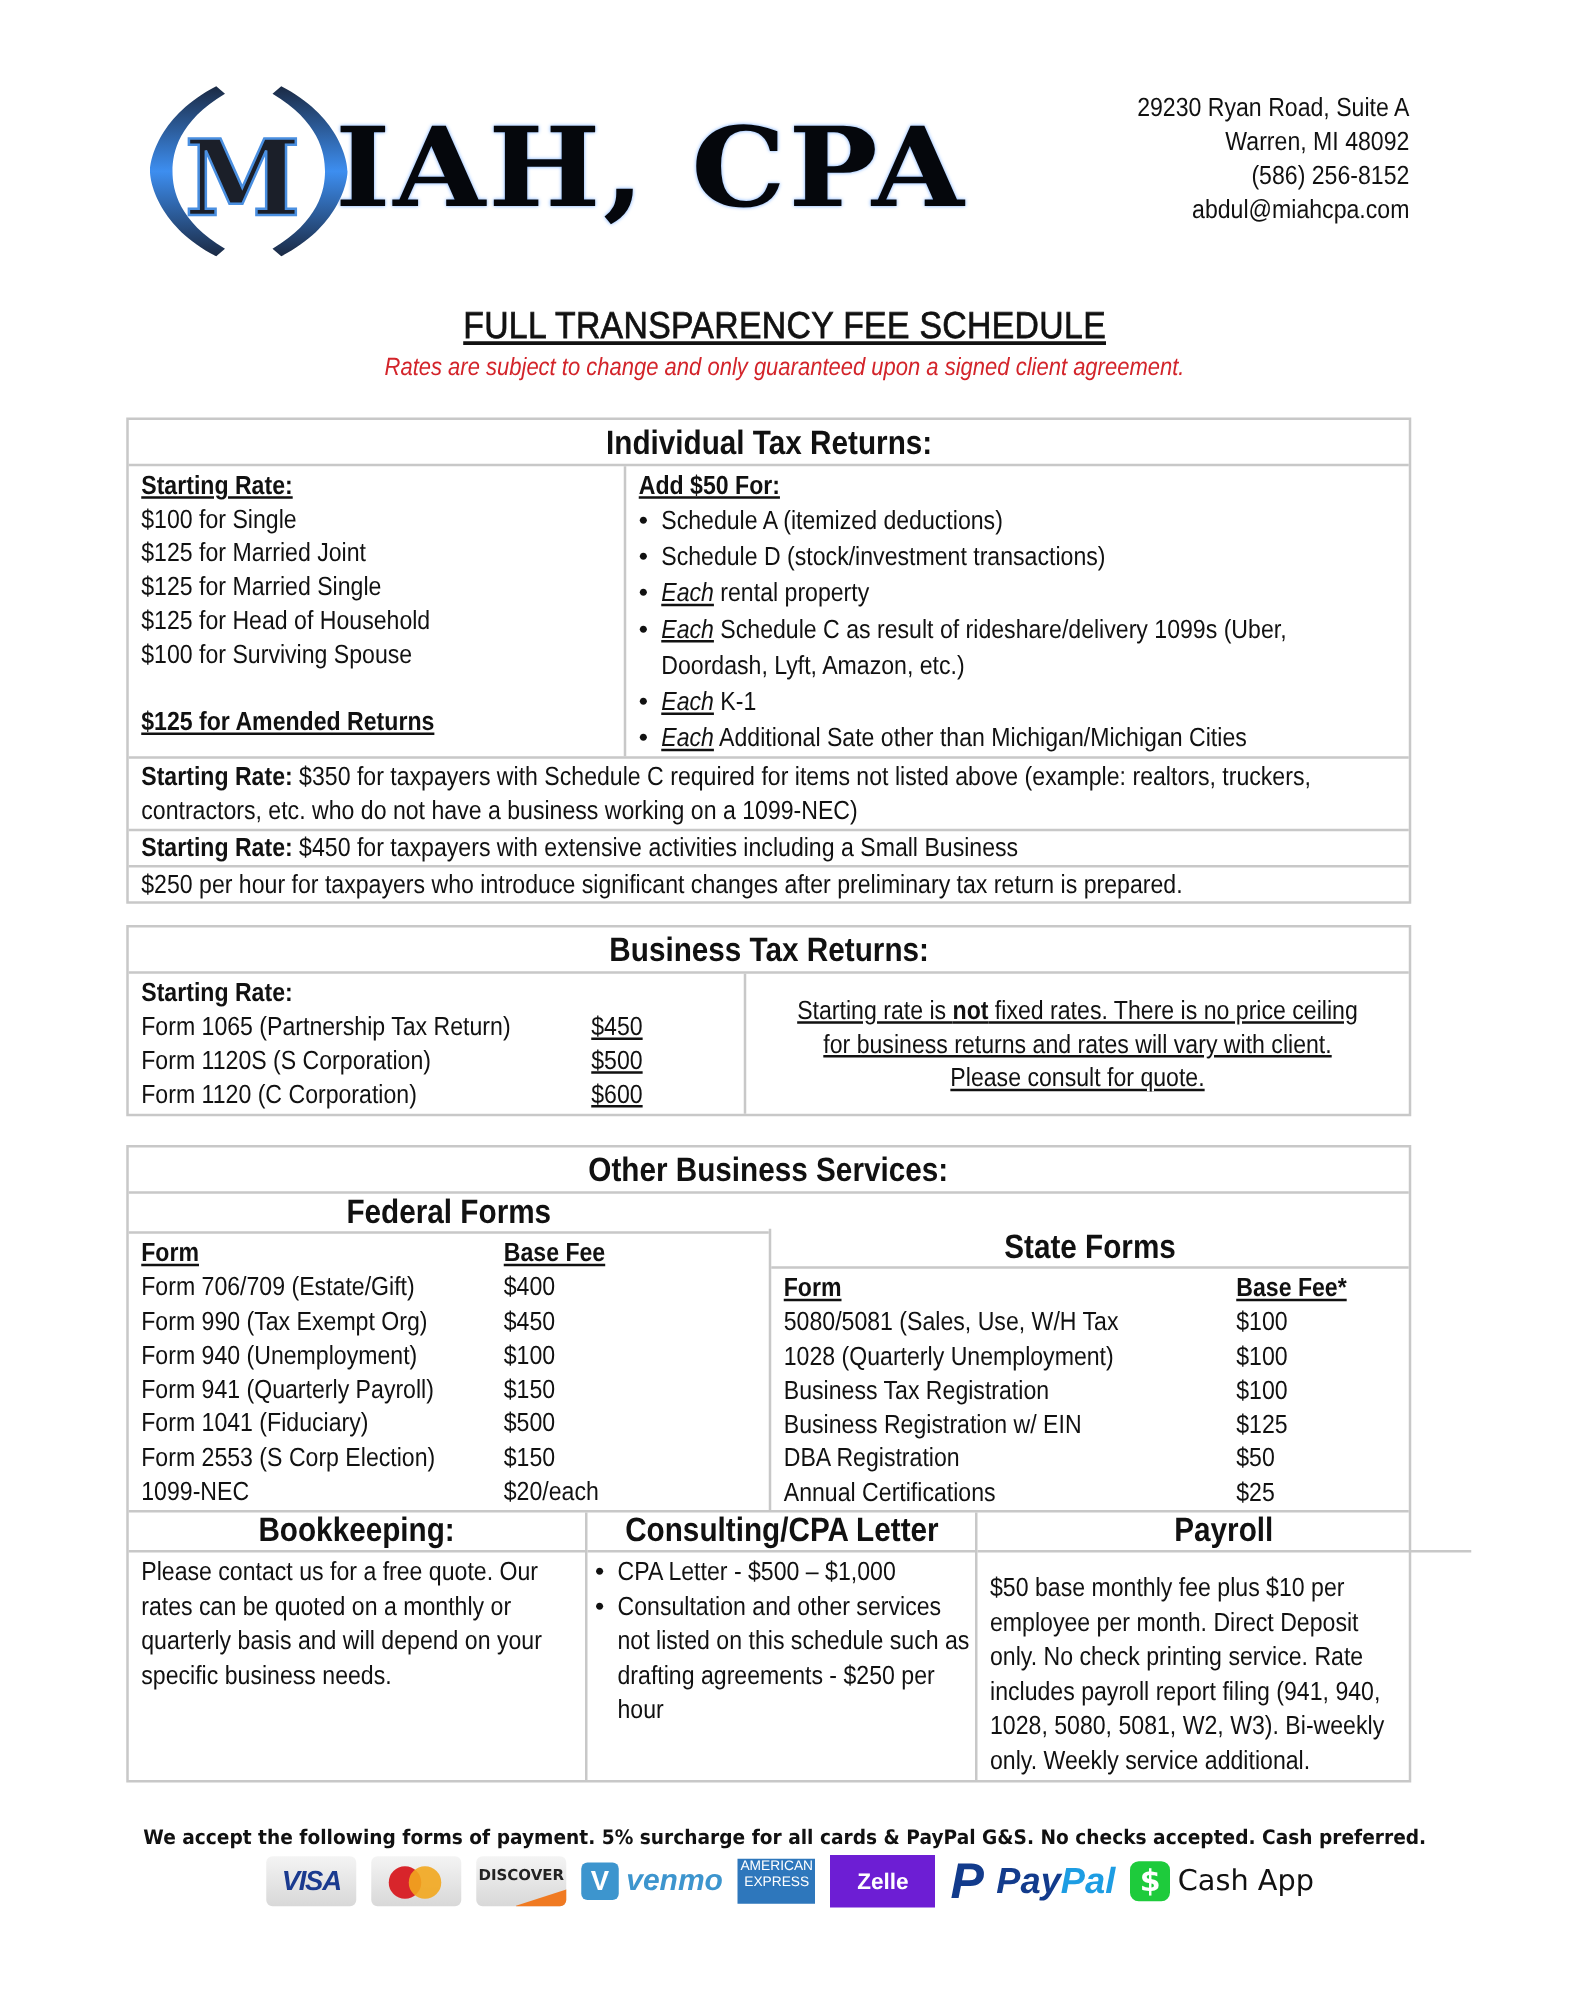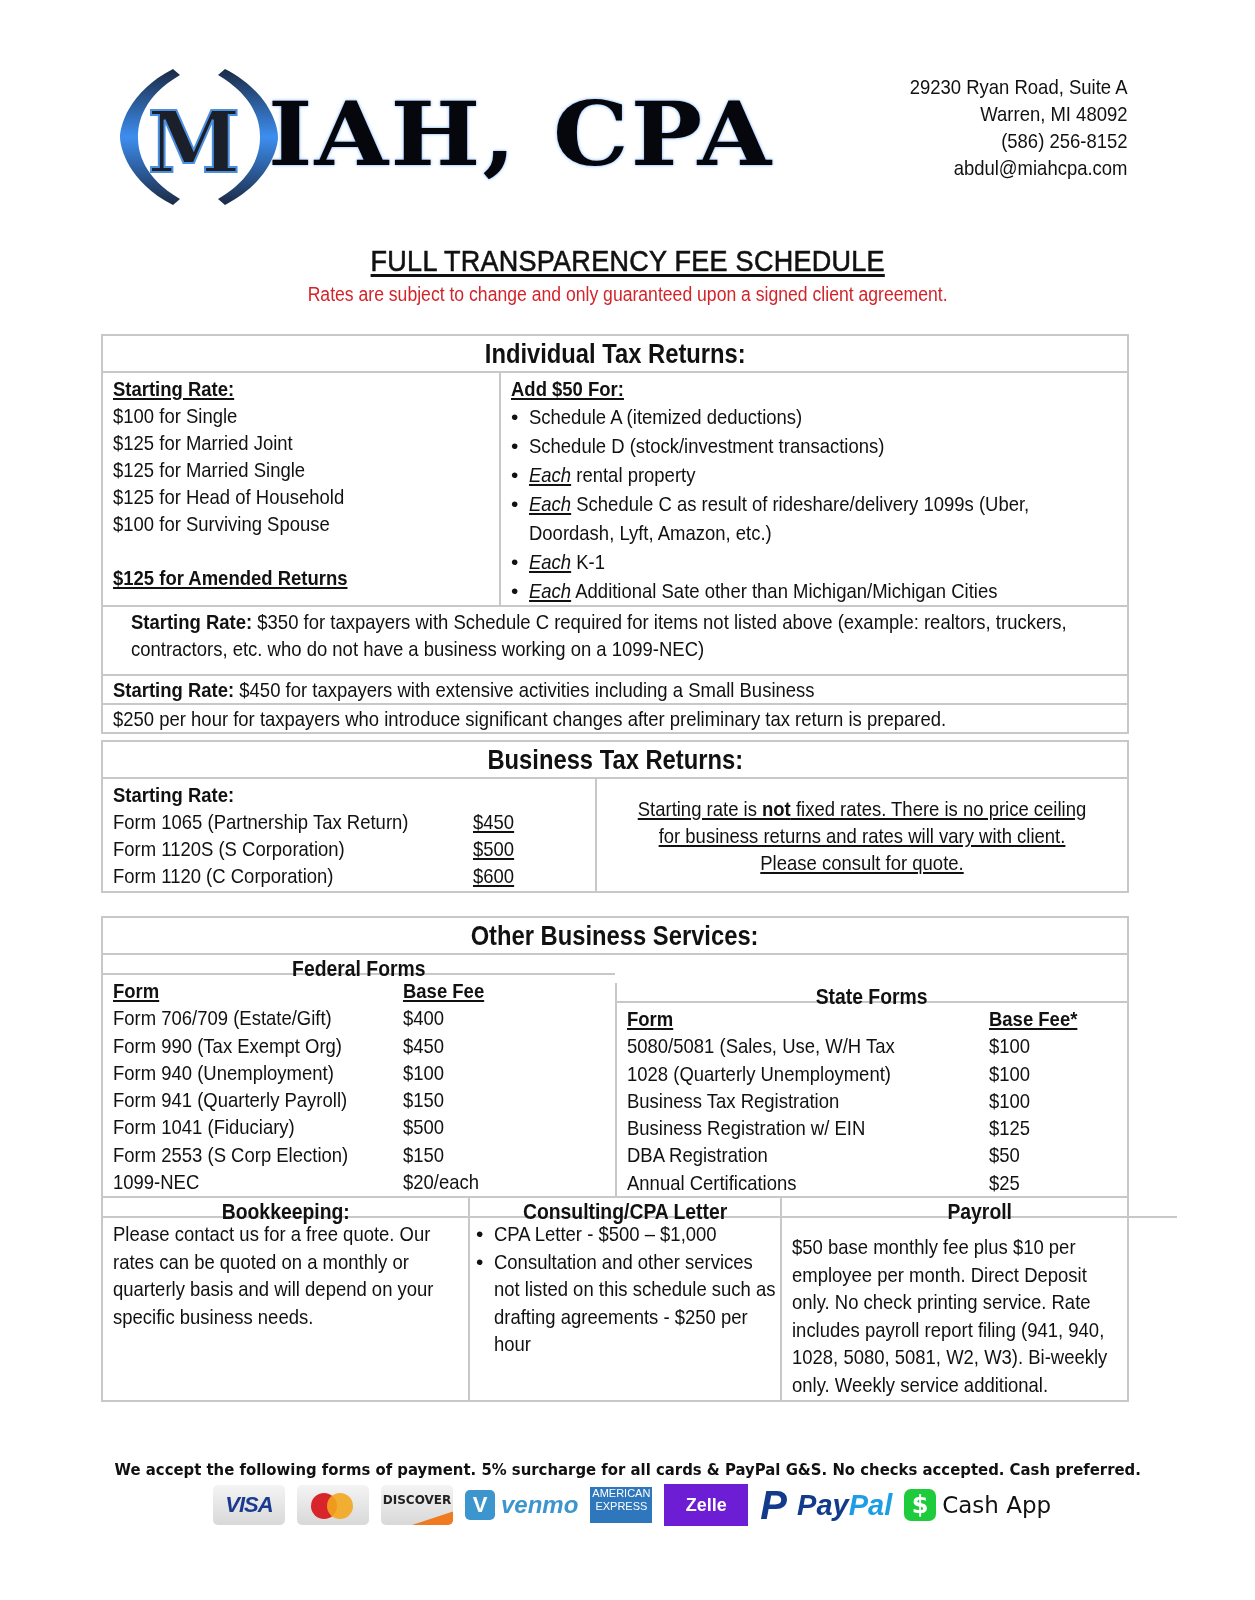--- a/index.html
+++ b/index.html
@@ -11,21 +11,21 @@
   .logo-paren { position: absolute; top: 5px; width: 70px; height: 140px; }
   .logo-m-wrap { position: absolute; left: 16px; top: 38px; width: 120px; height: 85px; display: flex; align-items: center; justify-content: center; }
   .logo-m { font-family: "DejaVu Serif", serif; font-weight: bold; font-size: 84px; color: #1b1f29; line-height: 1; -webkit-text-stroke: 2px #4a8fe0; }
   .logo-text { position: absolute; left: 150px; top: 28px; font-family: "DejaVu Serif", serif; font-weight: bold; font-size: 88px; line-height: 1; color: #05070c; letter-spacing: 2px; text-shadow: 0 0 3px #6ea8ff; transform: scaleX(1.08); transform-origin: left center; }
 
   .address { position: absolute; right: 127px; top: 73px; text-align: right; font-size: 21px; line-height: 27px; color: #111; }
   .address div { transform: scaleX(0.88); transform-origin: right center; }
 
   .doc-title { position: absolute; left: 0; width: 100%; top: 244px; text-align: center; }
   .doc-title span { font-size: 30px; font-weight: normal; text-decoration: underline; text-underline-offset: 3px; display: inline-block; transform: scaleX(0.9); letter-spacing: 0.3px; -webkit-text-stroke: 0.6px #111; }
-  .doc-subtitle { position: absolute; left: 0; width: 100%; top: 283px; text-align: center; color: #d3242a; font-size: 20px; }
+  .doc-subtitle { position: absolute; left: 0; width: 100%; top: 283px; text-align: center; color: #d3242a; font-size: 20px; font-style: italic; }
   .doc-subtitle span { display: inline-block; transform: scaleX(0.88); }
 
   
   .box { position: absolute; left: 101px; width: 1028px; border: 2px solid #c8c8c8; }
   .sec-title { text-align: center; font-size: 27px; font-weight: bold; border-bottom: 2px solid #c8c8c8; height: 37px; line-height: 37px; }
   .sec-title span { display: inline-block; transform: scaleX(0.88); }
   .row { display: flex; border-bottom: 2px solid #c8c8c8; }
   .row:last-child { border-bottom: none; }
   .cell { padding: 0 10px; font-size: 21px; line-height: 27px; }
   .vline { border-left: 2px solid #c8c8c8; }
@@ -45,21 +45,21 @@
   
   #bus { top: 740px; text-decoration: underline; }
   .bus-left { width: 545px; padding-top: 2px; padding-bottom: 2px; }
   .bus-right { flex: 1; display: flex; align-items: center; justify-content: center; text-align: center; }
   .bus-right p { transform: scaleX(0.88); width: 510px; }
   .form-line { display: flex; }
   .form-line .f-name { width: 360px; }
 
   
   #oth { top: 916px; }
-  .col-head { text-align: center; font-weight: bold; font-size: 22px; height: 20px; line-height: 28px; }
+  .col-head { text-align: center; font-weight: bold; font-size: 27px; height: 32px; line-height: 28px; }
   .col-head span { display: inline-block; transform: scaleX(0.88); }
   .fed { width: 512px; }
   .state { flex: 1; margin-top: 28px; }
   .fee-table { padding: 2px 10px 0 10px; font-size: 21px; line-height: 27.3px; }
   .fee-row { display: flex; }
   .fed .fee-row .c1 { width: 290px; }
   .state .fee-row .c1 { width: 362px; }
   .bottom3 .cell { font-size: 21px; line-height: 27.5px; }
   .bk { width: 365px; }
   .cons { width: 312px; }
@@ -139,21 +139,21 @@
       <div><span class="txt b u">Add $50 For:</span></div>
       <div class="bullet"><span class="txt">Schedule A (itemized deductions)</span></div>
       <div class="bullet"><span class="txt">Schedule D (stock/investment transactions)</span></div>
       <div class="bullet"><span class="txt"><span class="i u">Each</span><span> rental property</span></span></div>
       <div class="bullet"><span class="txt"><span class="i u">Each</span><span> Schedule C as result of rideshare/delivery 1099s (Uber,</span></span><br><span class="txt">Doordash, Lyft, Amazon, etc.)</span></div>
       <div class="bullet"><span class="txt"><span class="i u">Each</span><span> K-1</span></span></div>
       <div class="bullet"><span class="txt"><span class="i u">Each</span><span> Additional Sate other than Michigan/Michigan Cities</span></span></div>
     </div>
   </div>
   <div class="row">
-    <div class="cell" style="padding-top:1px;padding-bottom:12px;margin-left:18px;">
+    <div class="cell" style="padding-top:1px;padding-bottom:1px;">
       <span class="txt"><span class="b">Starting Rate:</span><span> $350 for taxpayers with Schedule C required for items not listed above (example: realtors, truckers,</span></span><br>
       <span class="txt">contractors, etc. who do not have a business working on a 1099-NEC)</span>
     </div>
   </div>
   <div class="row">
     <div class="cell">
       <span class="txt"><span class="b">Starting Rate:</span><span> $450 for taxpayers with extensive activities including a Small Business</span></span>
     </div>
   </div>
   <div class="row">

